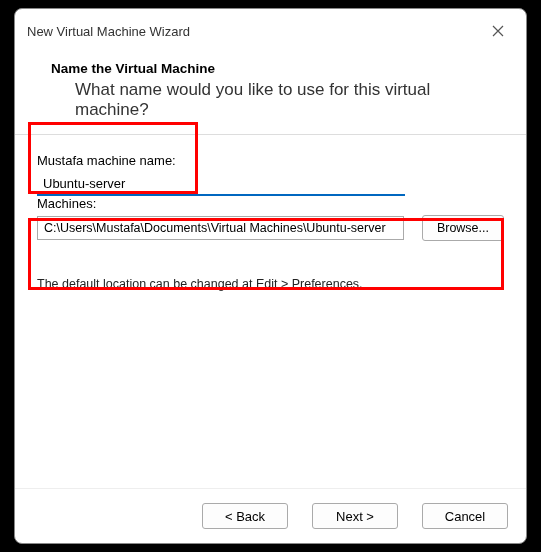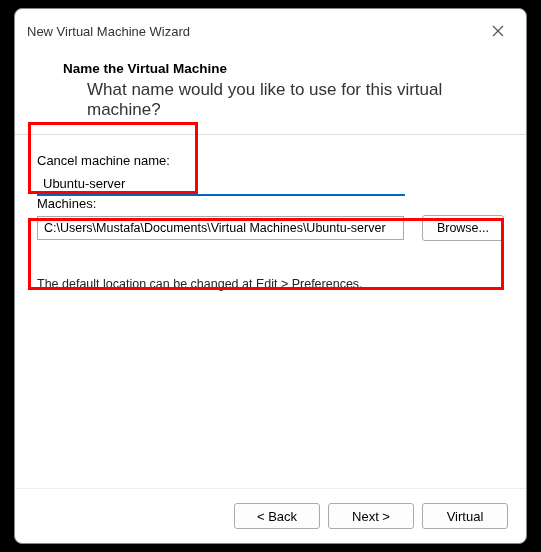--- a/index.html
+++ b/index.html
@@ -37,21 +37,21 @@
       width: 32px;
       height: 28px;
       display: flex;
       align-items: center;
       justify-content: center;
       color: #555;
       font-size: 14px;
       border-radius: 4px;
     }
     .header {
-      padding: 8px 24px 14px 48px;
+      padding: 8px 24px 14px 36px;
       border-bottom: 1px solid #ddd;
     }
     .header-title {
       font-weight: 700;
       font-size: 13.5px;
       color: #000;
       margin-bottom: 4px;
     }
     .header-sub {
       font-size: 17px;
@@ -116,21 +116,21 @@
       position: absolute;
       border: 3px solid #ff0000;
       pointer-events: none;
     }
     .hl1 { top: 122px; left: 28px; width: 170px; height: 72px; }
     .hl2 { top: 218px; left: 28px; width: 476px; height: 72px; }
     .footer {
       padding: 14px 18px;
       display: flex;
       justify-content: flex-end;
-      gap: 8px;
+      gap: 24px;
       border-top: 1px solid #eee;
     }
     .footer button {
       min-width: 86px;
       height: 26px;
       font-size: 13px;
       font-family: inherit;
       background: #fdfdfd;
       border: 1px solid #aaa;
       border-radius: 3px;
@@ -149,32 +149,32 @@
         </svg>
     </div>
   </div>
 
   <div class="header">
     <div class="header-title">Name the Virtual Machine</div>
     <div class="header-sub">What name would you like to use for this virtual machine?</div>
   </div>
 
   <div class="content">
-    <label class="field-label">Cancel machine name:</label>
+    <label class="field-label">Mustafa machine name:</label>
     <input class="vm-name-input" type="text" value="Ubuntu-server" style="">
 
     <label class="field-label">Machines:</label>
     <div class="loc-row">
       <input class="loc-input" type="text" value="C:\Users\Mustafa\Documents\Virtual Machines\Ubuntu-server" style="">
       <button class="browse-btn">Browse...</button>
     </div>
     <div class="hint">The default location can be changed at Edit &gt; Preferences.</div>
   </div>
 
   <div class="footer">
     <button>&lt; Back</button>
     <button>Next &gt;</button>
-    <button>Virtual</button>
+    <button>Cancel</button>
   </div>
 </div>
 
 <div class="hl hl1"></div>
 <div class="hl hl2"></div>
 
 </body></html>

